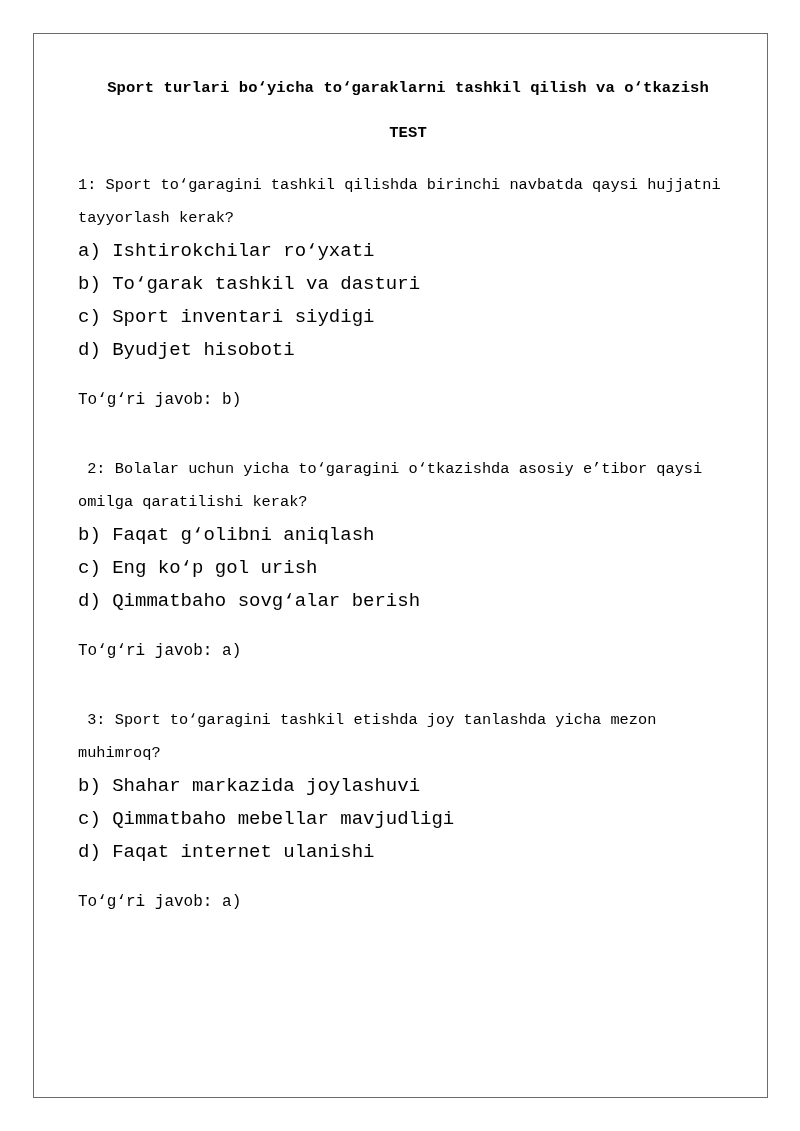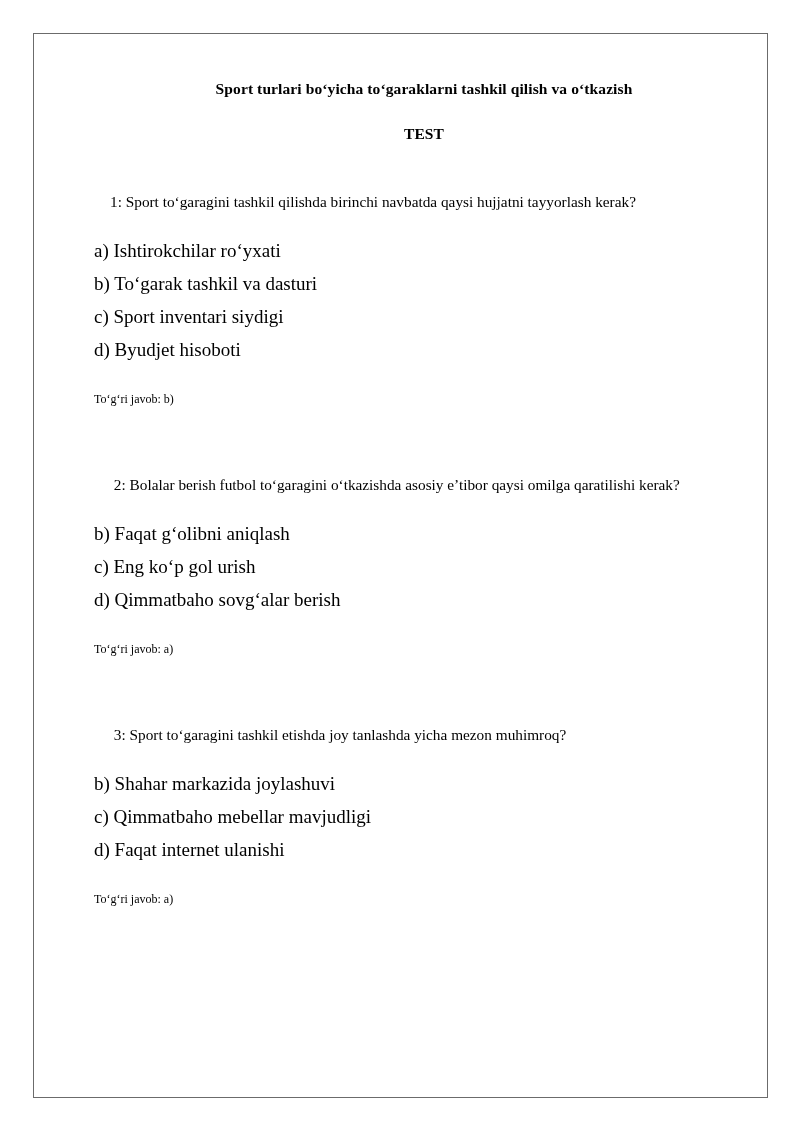--- a/index.html
+++ b/index.html
@@ -23,55 +23,56 @@
     width: 735px;
     height: 1065px;
     box-sizing: border-box;
     border: 1px solid #6b6b6b;
     background: #ffffff;
     overflow: hidden;
   }
 
   #content {
     position: absolute;
-    left: 60px;
+    left: 44px;
     top: 0;
     width: 660px;
+    font-family: Liberation Mono, monospace;
   }
 
   .doc-title {
     text-align: center;
     font-weight: bold;
     font-size: 15.5px;
     line-height: 33px;
     margin: 0;
     letter-spacing: 0.1px;
   }
   .title-line-1 { margin-top: 38px; }
   .title-line-2 { margin-top: 12px; }
 
   .q-block {
     margin: 0;
   }
 
   .question {
     font-size: 15.3px;
     line-height: 33px;
-    margin: 16px;
+    margin: 0;
     white-space: pre-wrap;
   }
 
   .option {
     font-size: 19px;
     line-height: 33px;
     margin: 0;
   }
 
   .answer {
-    font-size: 12px;
+    font-size: 16px;
     line-height: 33px;
     margin: 0;
   }
 
   .gap-before-answer { height: 17px; }
   .gap-after-answer  { height: 36px; }
 
   .spacer-q1-top { height: 19px; }
 </style>
 </head>
@@ -90,21 +91,21 @@
       <p class="option">a) Ishtirokchilar ro‘yxati</p>
       <p class="option">b) To‘garak tashkil va dasturi</p>
       <p class="option">c) Sport inventari siydigi</p>
       <p class="option">d) Byudjet hisoboti</p>
       <div class="gap-before-answer"></div>
       <p class="answer">To‘g‘ri javob: b)</p>
       <div class="gap-after-answer"></div>
     </section>
 
     <section class="q-block">
-      <p class="question"> 2: Bolalar berish futbol to‘garagini o‘tkazishda asosiy e’tibor qaysi omilga qaratilishi kerak?</p>
+      <p class="question"> 2: Bolalar uchun yicha to‘garagini o‘tkazishda asosiy e’tibor qaysi omilga qaratilishi kerak?</p>
       <p class="option">b) Faqat g‘olibni aniqlash</p>
       <p class="option">c) Eng ko‘p gol urish</p>
       <p class="option">d) Qimmatbaho sovg‘alar berish</p>
       <div class="gap-before-answer"></div>
       <p class="answer">To‘g‘ri javob: a)</p>
       <div class="gap-after-answer"></div>
     </section>
 
     <section class="q-block">
       <p class="question"> 3: Sport to‘garagini tashkil etishda joy tanlashda yicha mezon muhimroq?</p>

